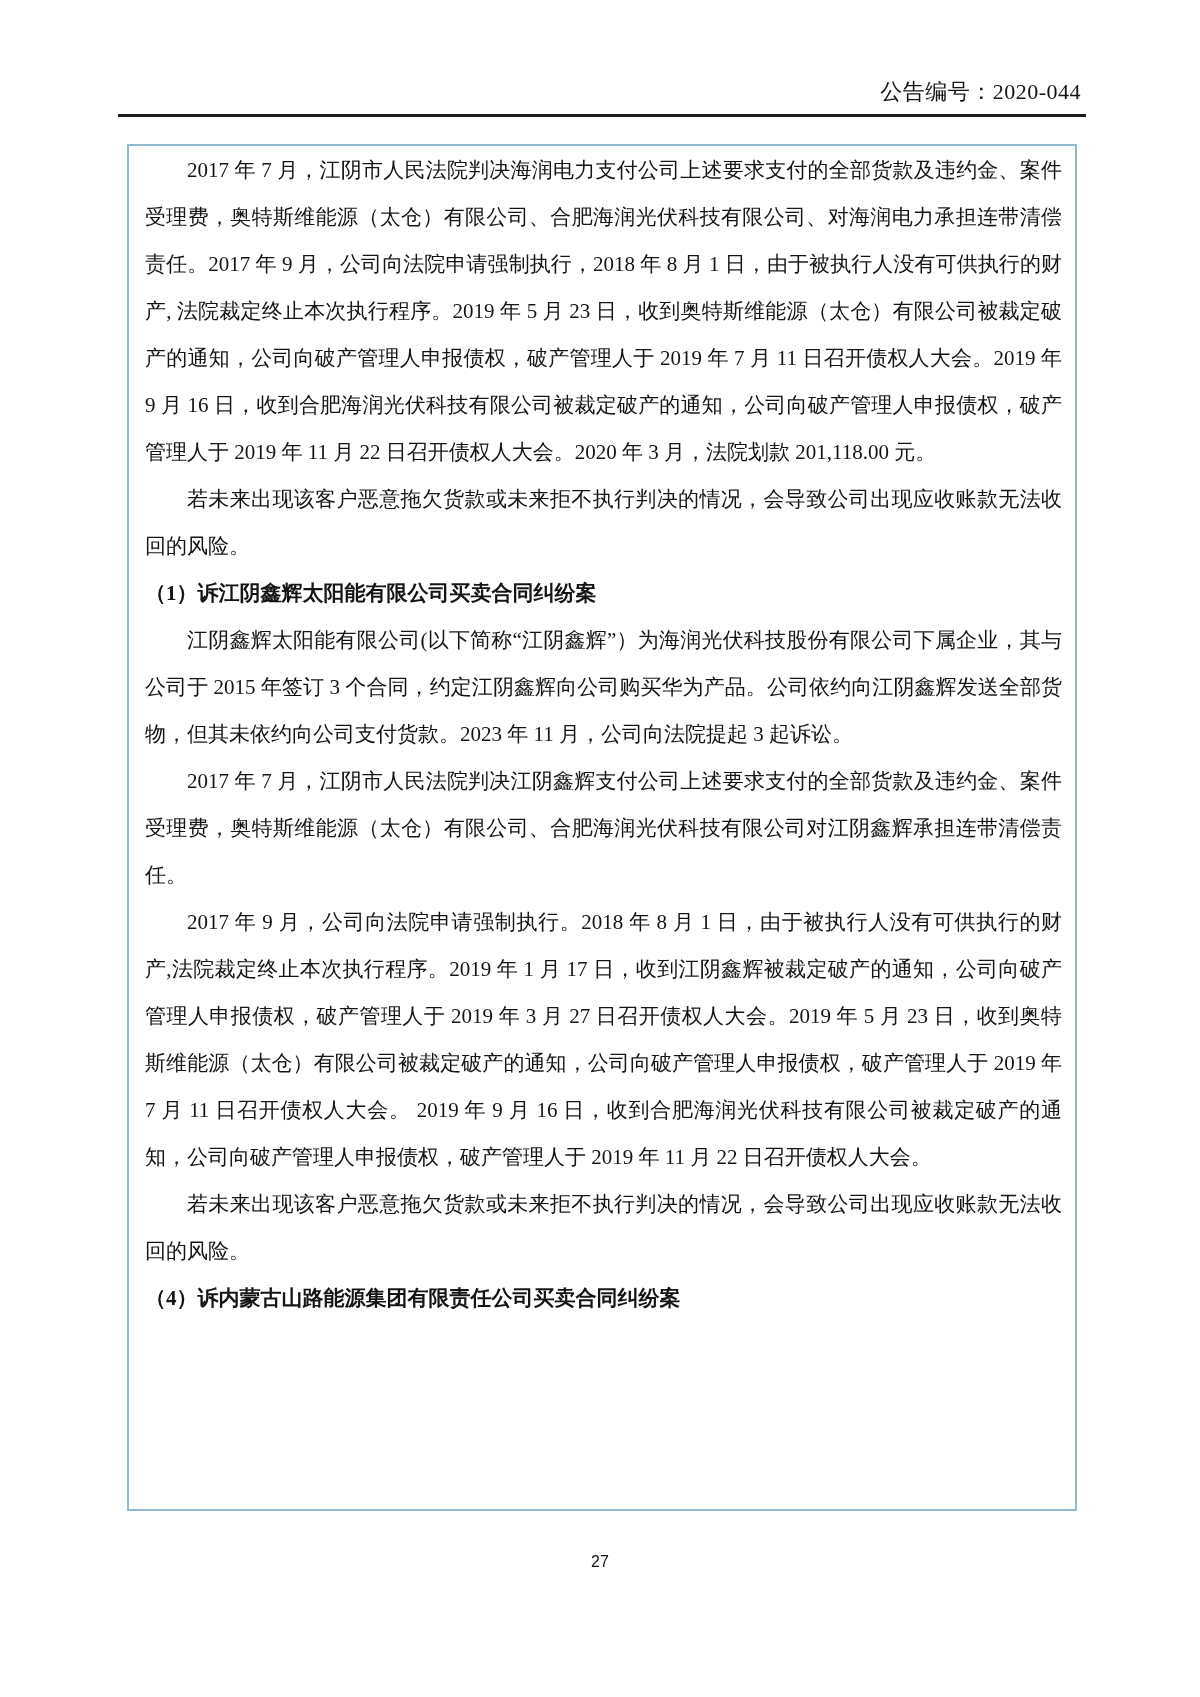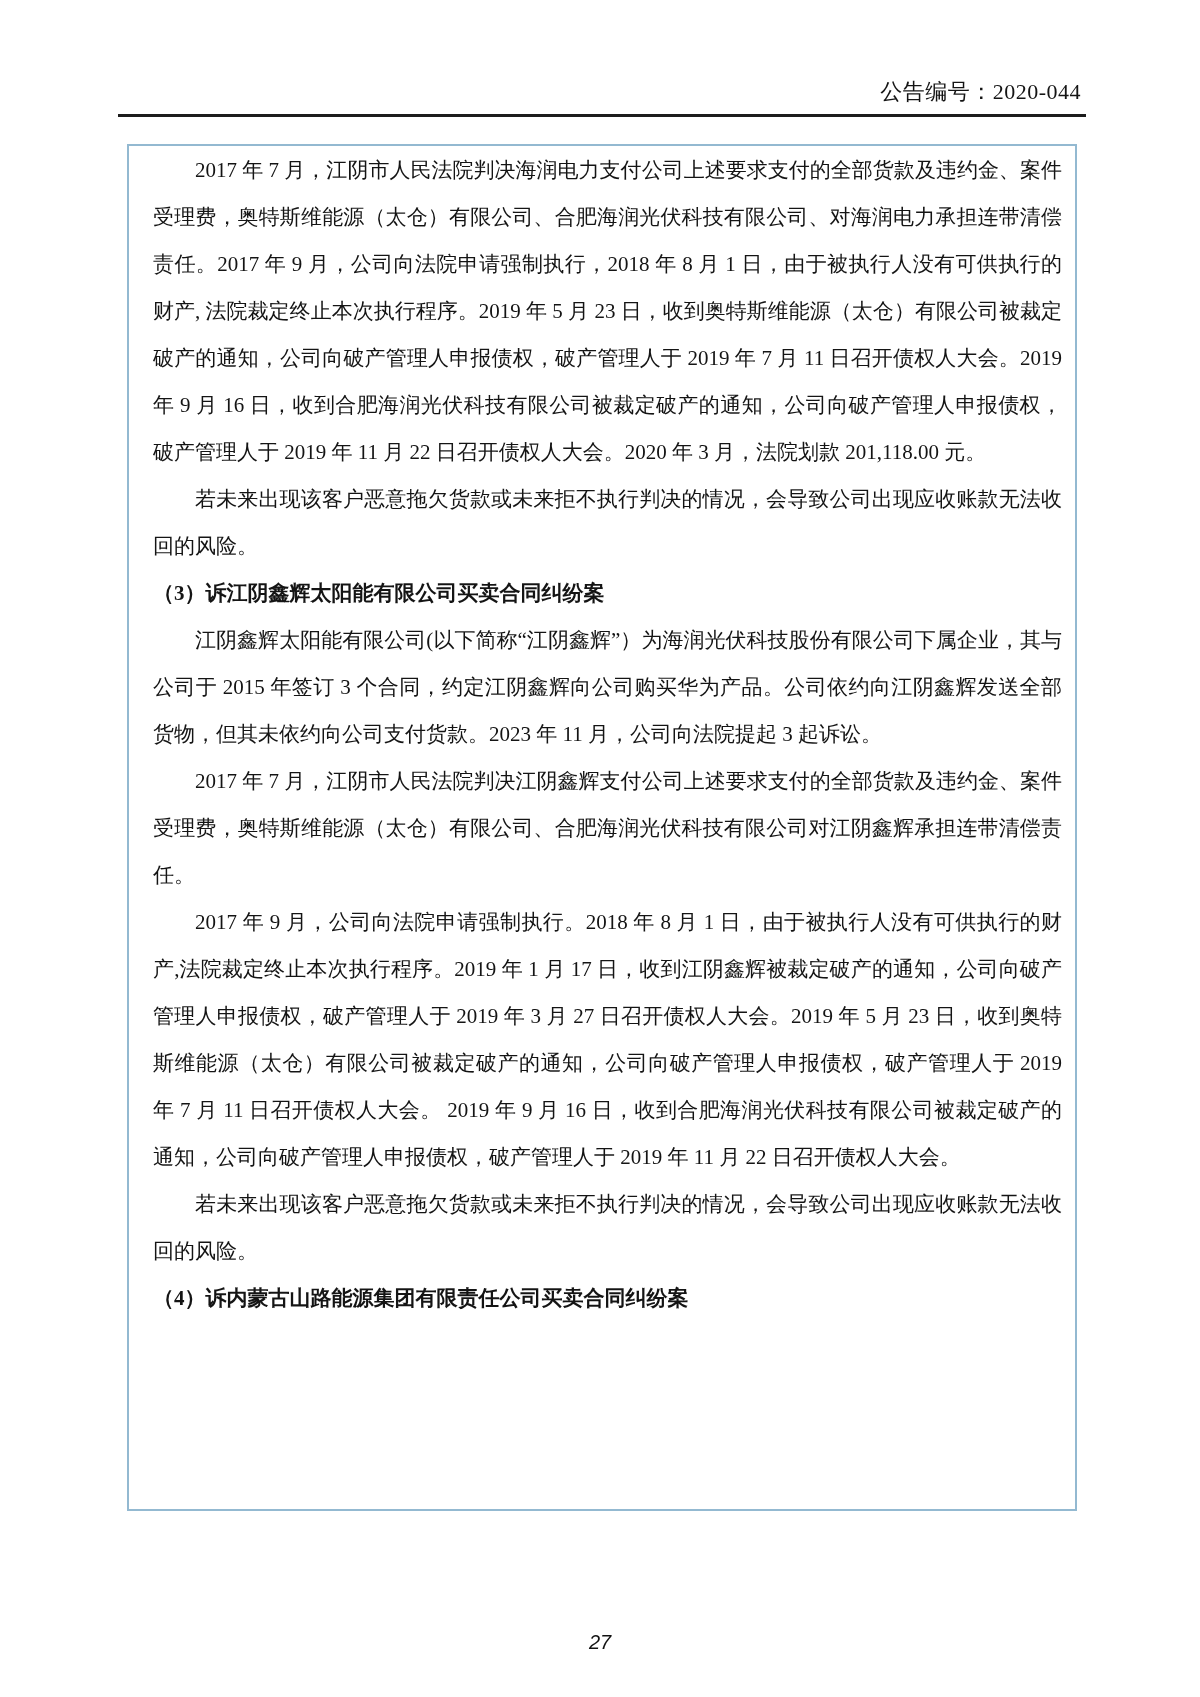--- a/index.html
+++ b/index.html
@@ -34,60 +34,59 @@
   }
   .content-box {
     position: absolute;
     left: 127px;
     top: 144px;
     width: 950px;
     min-height: 1367px;
     box-sizing: border-box;
     border: 2px solid #93b9d1;
     background: #ffffff;
-    padding: 1px 13px 4px 24px;
+    padding: 1px 13px 4px 16px;
   }
   .content-box p {
     margin: 0;
     font-size: 21px;
     line-height: 47px;
     text-align: justify;
     text-justify: inter-ideograph;
   }
   .content-box p.body {
     text-indent: 2em;
   }
   .content-box p.heading {
     font-weight: bold;
     text-indent: 0;
   }
   .page-number {
     position: absolute;
-    top: 1630px;
+    top: 1550px;
     left: 0;
     width: 100%;
     text-align: center;
     font-family: "Liberation Sans", "DejaVu Sans", sans-serif;
-    font-size: 20px;
+    font-size: 16px;
     line-height: 24px;
     color: #111111;
-    font-style: italic;
   }
 </style>
 </head>
 <body>
 
 <div class="doc-number">公告编号：2020-044</div>
 
 <div class="header-rule"></div>
 
 <div class="content-box">
   <p class="body">2017 年 7 月，江阴市人民法院判决海润电力支付公司上述要求支付的全部货款及违约金、案件受理费，奥特斯维能源（太仓）有限公司、合肥海润光伏科技有限公司、对海润电力承担连带清偿责任。2017 年 9 月，公司向法院申请强制执行，2018 年 8 月 1 日，由于被执行人没有可供执行的财产, 法院裁定终止本次执行程序。2019 年 5 月 23 日，收到奥特斯维能源（太仓）有限公司被裁定破产的通知，公司向破产管理人申报债权，破产管理人于 2019 年 7 月 11 日召开债权人大会。2019 年 9 月 16 日，收到合肥海润光伏科技有限公司被裁定破产的通知，公司向破产管理人申报债权，破产管理人于 2019 年 11 月 22 日召开债权人大会。2020 年 3 月，法院划款 201,118.00 元。</p>
   <p class="body">若未来出现该客户恶意拖欠货款或未来拒不执行判决的情况，会导致公司出现应收账款无法收回的风险。</p>
-  <p class="heading">（3）诉江阴鑫辉太阳能有限公司买卖合同纠纷案</p>
+  <p class="heading">（1）诉江阴鑫辉太阳能有限公司买卖合同纠纷案</p>
   <p class="body">江阴鑫辉太阳能有限公司(以下简称“江阴鑫辉”）为海润光伏科技股份有限公司下属企业，其与公司于 2015 年签订 3 个合同，约定江阴鑫辉向公司购买华为产品。公司依约向江阴鑫辉发送全部货物，但其未依约向公司支付货款。2023 年 11 月，公司向法院提起 3 起诉讼。</p>
   <p class="body">2017 年 7 月，江阴市人民法院判决江阴鑫辉支付公司上述要求支付的全部货款及违约金、案件受理费，奥特斯维能源（太仓）有限公司、合肥海润光伏科技有限公司对江阴鑫辉承担连带清偿责任。</p>
   <p class="body">2017 年 9 月，公司向法院申请强制执行。2018 年 8 月 1 日，由于被执行人没有可供执行的财产,法院裁定终止本次执行程序。2019 年 1 月 17 日，收到江阴鑫辉被裁定破产的通知，公司向破产管理人申报债权，破产管理人于 2019 年 3 月 27 日召开债权人大会。2019 年 5 月 23 日，收到奥特斯维能源（太仓）有限公司被裁定破产的通知，公司向破产管理人申报债权，破产管理人于 2019 年 7 月 11 日召开债权人大会。 2019 年 9 月 16 日，收到合肥海润光伏科技有限公司被裁定破产的通知，公司向破产管理人申报债权，破产管理人于 2019 年 11 月 22 日召开债权人大会。</p>
   <p class="body">若未来出现该客户恶意拖欠货款或未来拒不执行判决的情况，会导致公司出现应收账款无法收回的风险。</p>
   <p class="heading">（4）诉内蒙古山路能源集团有限责任公司买卖合同纠纷案</p>
 </div>
 
 <div class="page-number">27</div>
 
 </body></html>

